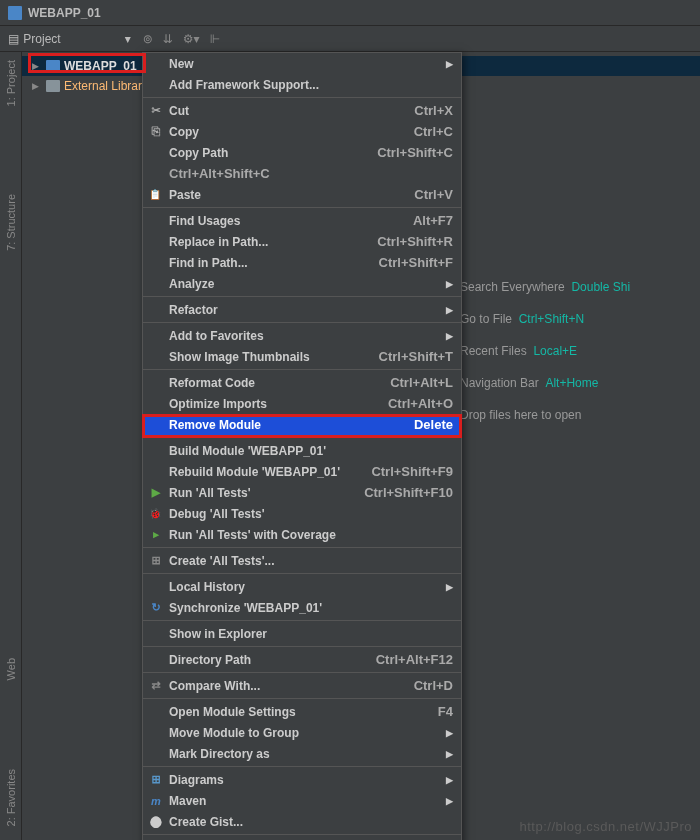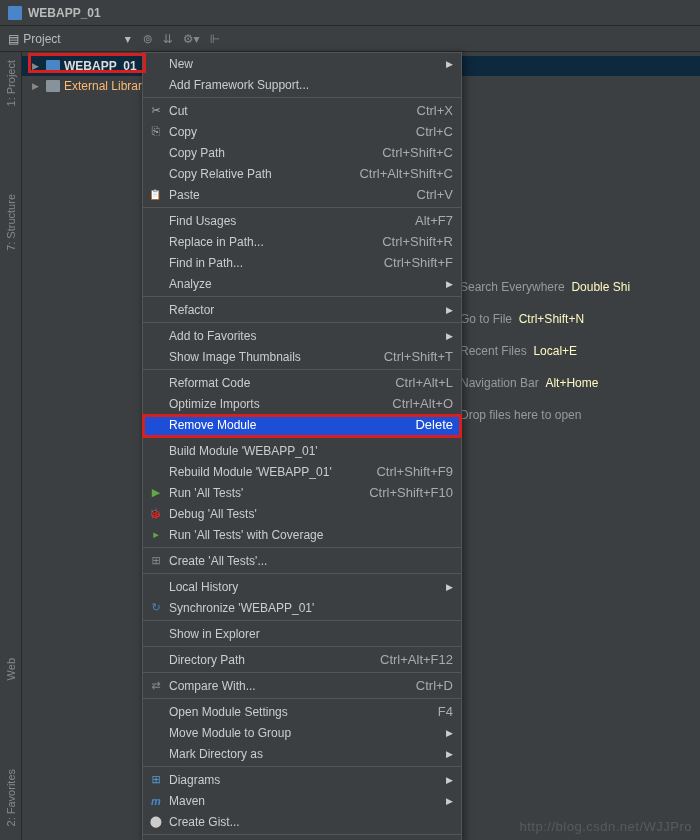--- a/index.html
+++ b/index.html
@@ -25,24 +25,24 @@
     .tree-row.selected { background: #0d293e; }
     .tree-arrow { color: #888; font-size: 9px; width: 10px; }
     .tree-icon { width: 14px; height: 12px; }
     .folder-icon { background: #87939a; border-radius: 1px; }
     .module-icon { background: #4a86c7; border-radius: 1px; }
     .tree-label { color: #fdba74; }
     .tree-label.bold { font-weight: bold; color: #ddd; }
     
     .content-area { position: absolute; left: 460px; top: 280px; color: #999; }
     .content-line { margin-bottom: 18px; }
-    .content-link { color: #fef9c3; }
+    .content-link { color: #14b8a6; }
     
     .context-menu { position: absolute; left: 142px; top: 52px; width: 320px; background: #3c3f41; border: 1px solid #555; box-shadow: 2px 2px 8px rgba(0,0,0,0.5); z-index: 100; }
-    .menu-item { height: 21px; display: flex; align-items: center; padding: 0 8px 0 26px; position: relative; cursor: pointer; color: #ccc; }
+    .menu-item { height: 21px; display: flex; align-items: center; padding: 0 8px 0 26px; position: relative; cursor: pointer; color: #ccc; font-weight: bold; }
     .menu-item.selected { background: #1d4ed8; color: #fff; }
     .menu-item .label { flex: 1; }
     .menu-item .shortcut-txt { color: #aaa; font-size: 13px; }
     .menu-item.selected .shortcut-txt { color: #fff; }
     .menu-item .submenu-arrow { font-size: 9px; margin-left: 8px; }
     .menu-item .menu-icon { position: absolute; left: 6px; width: 14px; height: 14px; display: flex; align-items: center; justify-content: center; font-size: 11px; }
     .menu-sep { height: 1px; background: #555; margin: 2px 0; }
     .highlight-box { position: absolute; border: 3px solid #d91e1e; pointer-events: none; z-index: 200; }
     .hl-module { left: 28px; top: 53px; width: 118px; height: 20px; }
     .hl-remove { left: 142px; top: 414px; width: 320px; height: 24px; }
@@ -131,21 +131,20 @@
   <div class="menu-item">
       <span class="menu-icon copy-i"></span>
       <span class="label">Copy</span>
       <span class="shortcut-txt">Ctrl+C</span>
     </div>
   <div class="menu-item">
       <span class="label">Copy Path</span>
       <span class="shortcut-txt">Ctrl+Shift+C</span>
     </div>
   <div class="menu-item">
-      <span class="label">Copy Relative Path</span>
       <span class="shortcut-txt">Ctrl+Alt+Shift+C</span>
     </div>
   <div class="menu-item">
       <span class="menu-icon paste-i"></span>
       <span class="label">Paste</span>
       <span class="shortcut-txt">Ctrl+V</span>
     </div>
   <div class="menu-sep"></div>
   <div class="menu-item">
       <span class="label">Find Usages</span>

